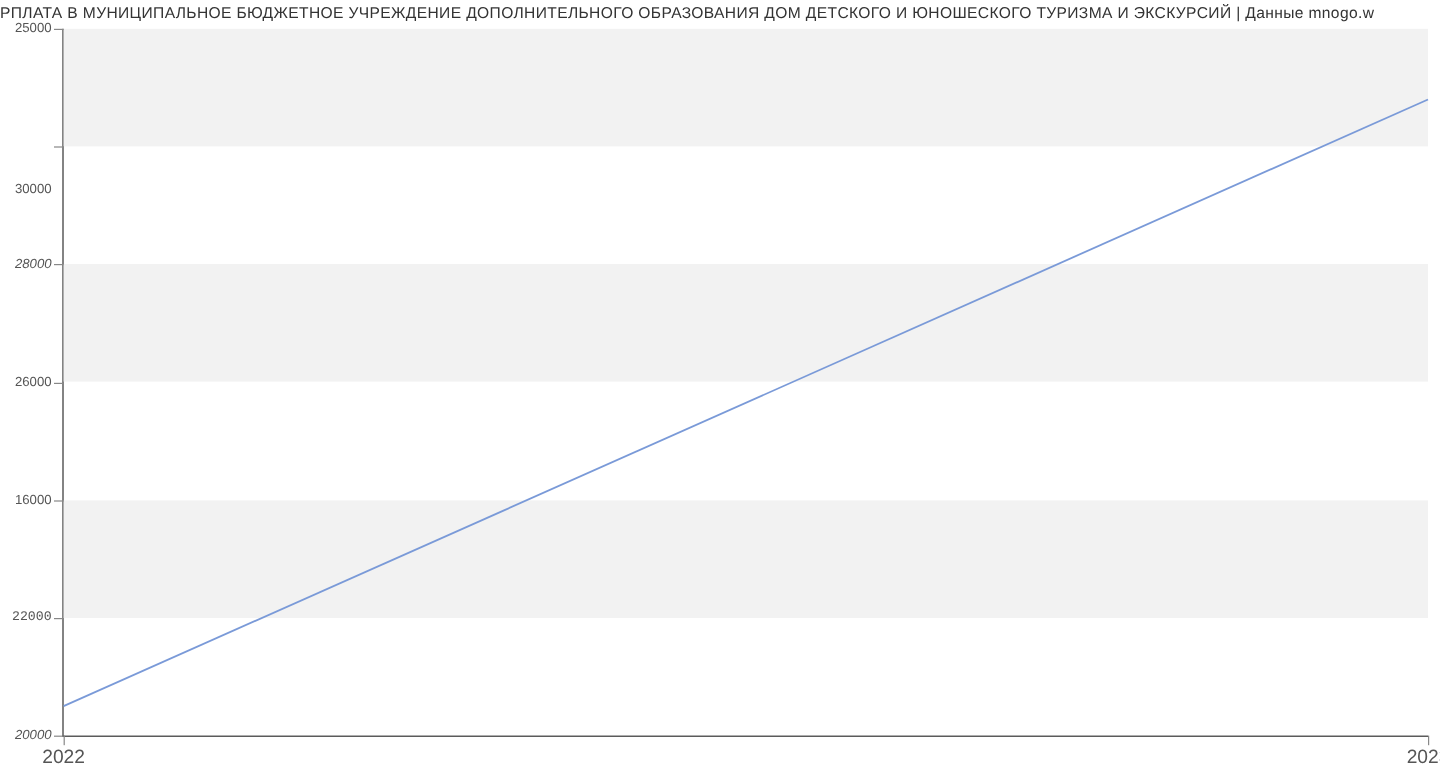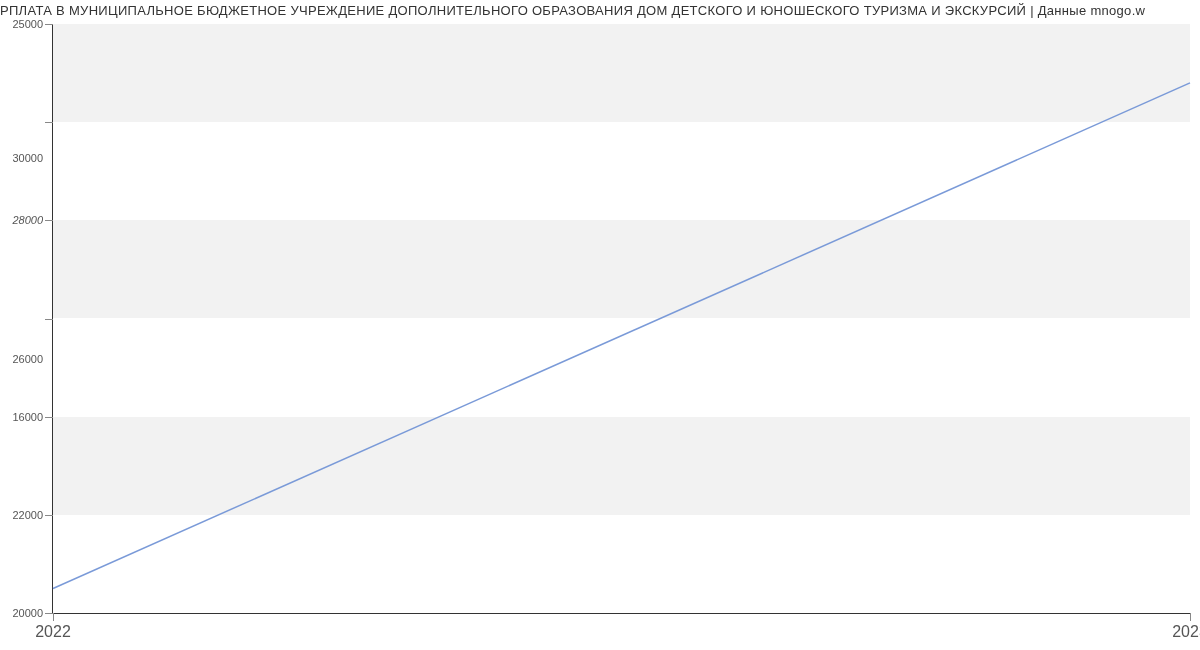--- a/index.html
+++ b/index.html
@@ -86,27 +86,27 @@
 <div class="chart-container">
   <div class="chart-title">РПЛАТА В МУНИЦИПАЛЬНОЕ БЮДЖЕТНОЕ УЧРЕЖДЕНИЕ ДОПОЛНИТЕЛЬНОГО ОБРАЗОВАНИЯ ДОМ ДЕТСКОГО И ЮНОШЕСКОГО ТУРИЗМА И ЭКСКУРСИЙ | Данные mnogo.w</div>
   <div class="plot-area">
       <div class="grid-band" style="top: 0%; height: 16.6667%;"></div>
       <div class="grid-band" style="top: 33.3333%; height: 16.6667%;"></div>
       <div class="grid-band" style="top: 66.6667%; height: 16.6667%;"></div>
     <svg class="line-svg" preserveAspectRatio="none" viewBox="0 0 100 100">
       <polyline class="data-line" vector-effect="non-scaling-stroke" points="0,95.83333333333334 100,9.999999999999998"></polyline>
     </svg>
   <div class="y-tick" style="top: 100%;"></div>
-      <div class="y-label" style="top: 100%;">20000</div>
+      <div class="y-label" style="top: 100%; font-style: italic;">20000</div>
       <div class="y-tick" style="top: 83.3333%;"></div>
-      <div class="y-label" style="top: 83.3333%;">22000</div>
+      <div class="y-label" style="top: 83.3333%; font-family: Liberation Mono, monospace;">22000</div>
       <div class="y-tick" style="top: 66.6667%;"></div>
       <div class="y-label" style="top: 66.6667%;">16000</div>
       <div class="y-tick" style="top: 50%;"></div>
-      <div class="y-label" style="top: 50%; margin-top: 40px;">26000</div>
+      <div class="y-label" style="top: 50%;">26000</div>
       <div class="y-tick" style="top: 33.3333%;"></div>
       <div class="y-label" style="top: 33.3333%; font-style: italic;">28000</div>
       <div class="y-tick" style="top: 16.6667%;"></div>
       <div class="y-label" style="top: 16.6667%; margin-top: 36px;">30000</div>
       <div class="y-tick" style="top: 0%;"></div>
       <div class="y-label" style="top: 0%;">25000</div>
       <div class="x-tick" style="left: 0%;"></div>
       <div class="x-label" style="left: 0%;">2022</div>
       <div class="x-tick" style="left: 100%;"></div>
       <div class="x-label" style="left: 100%;">2023</div>

